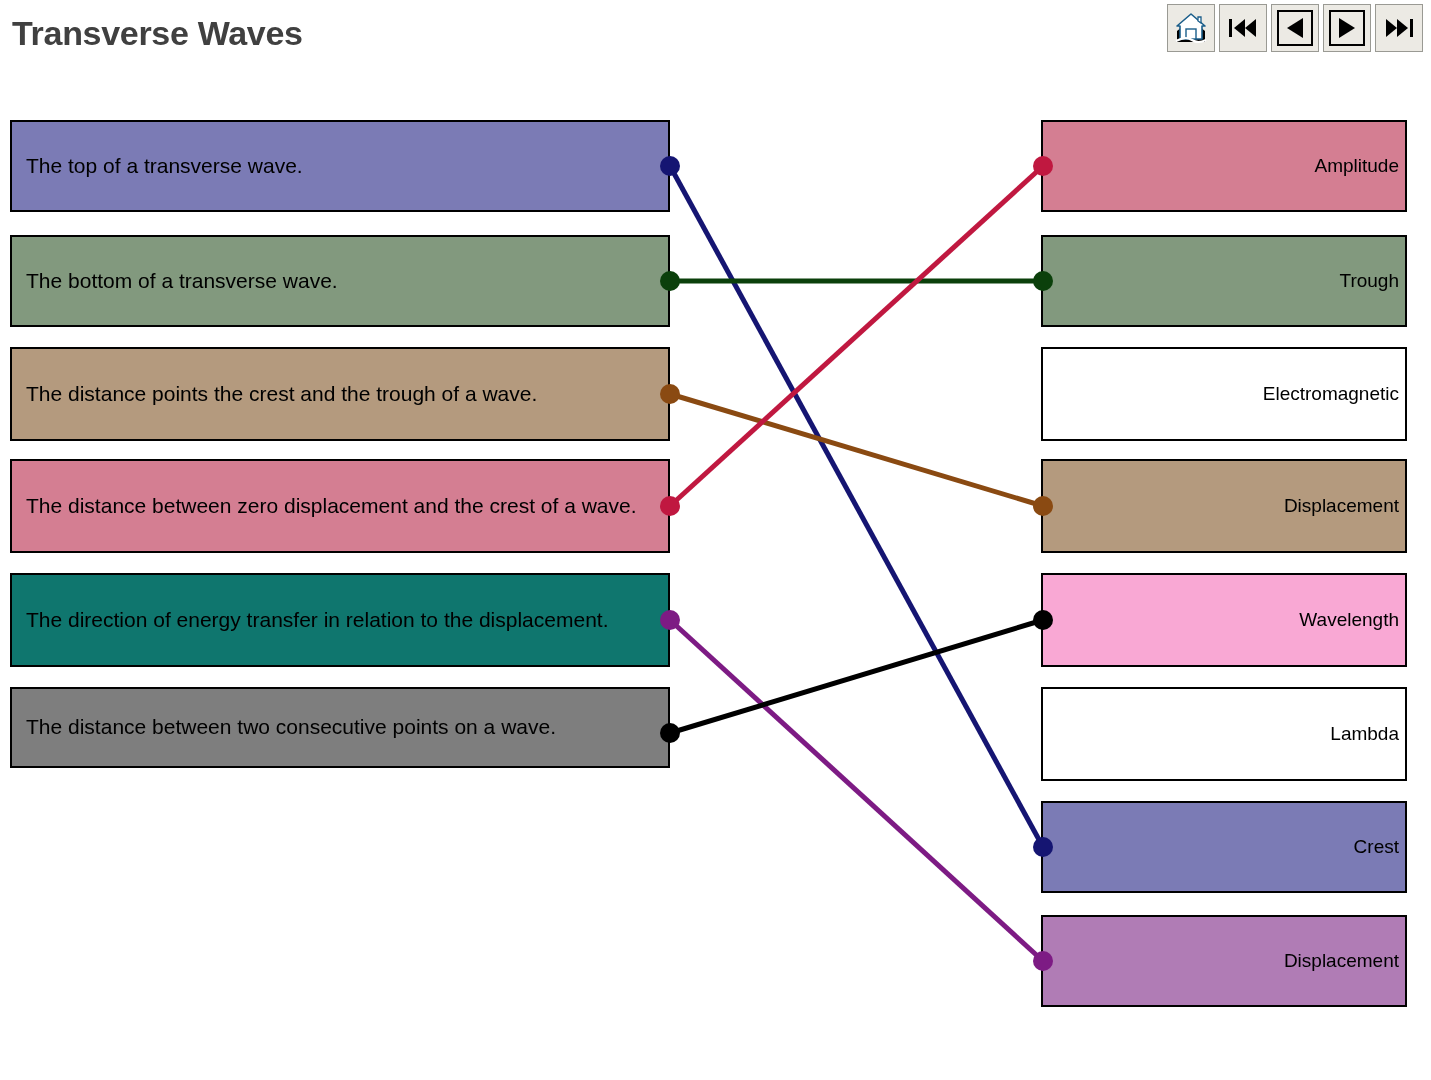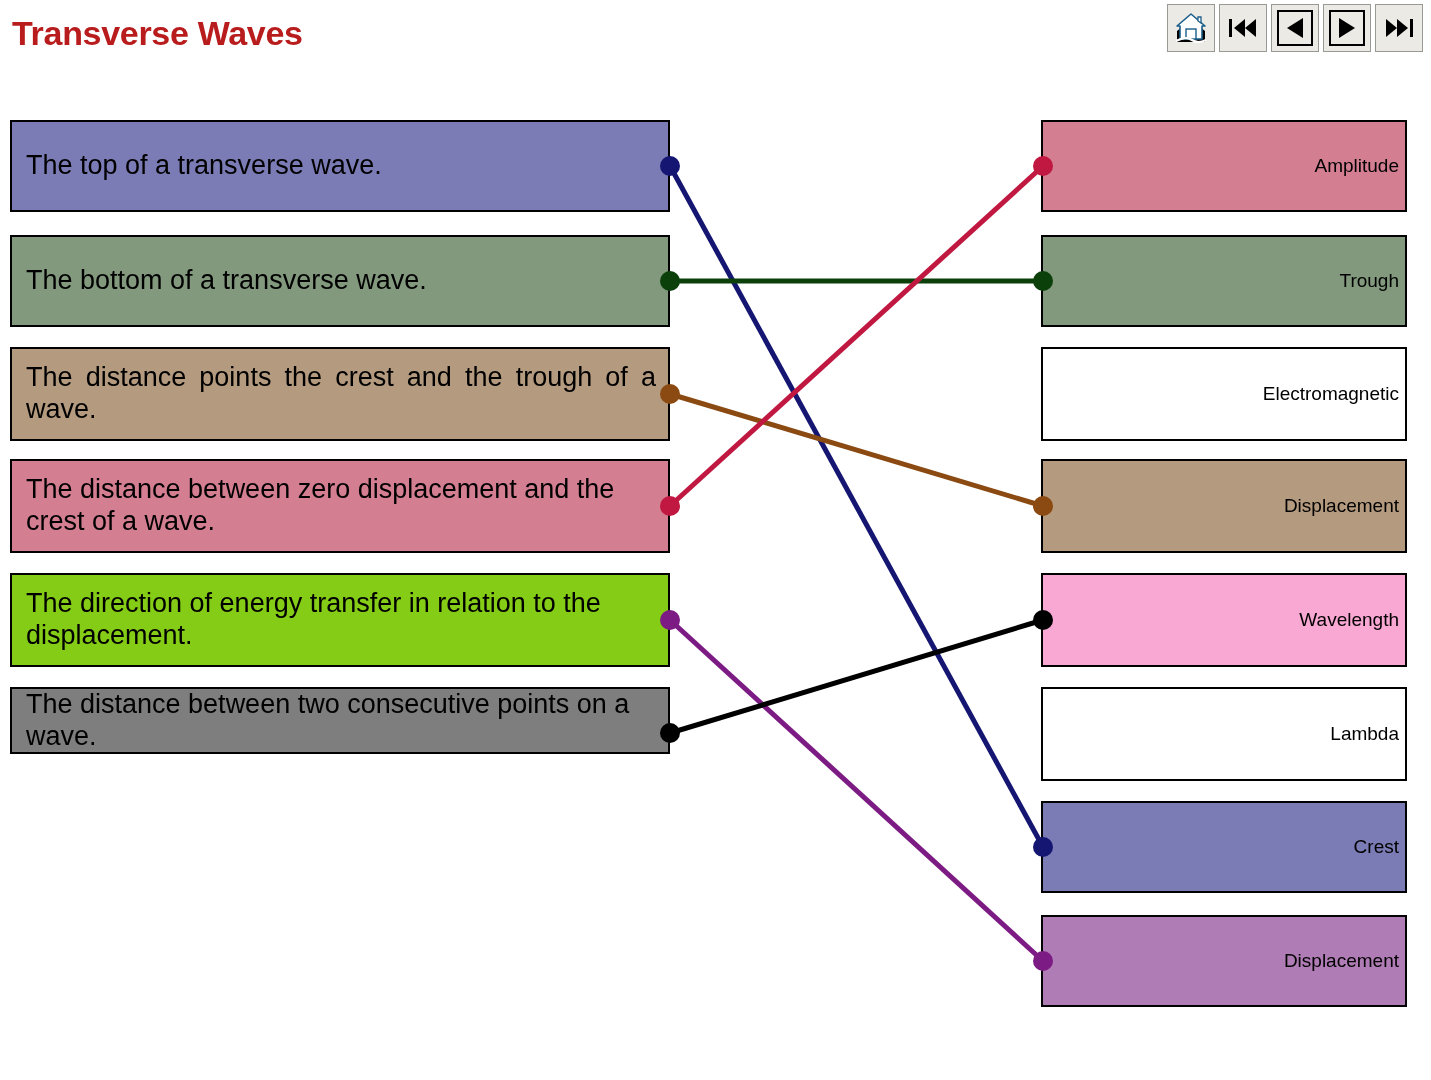--- a/index.html
+++ b/index.html
@@ -15,21 +15,21 @@
     font-family: "Liberation Sans", sans-serif;
   }
 
   
   #page-title {
     position: absolute;
     left: 12px;
     top: 14px;
     font-size: 34px;
     font-weight: bold;
-    color: #b91c1c;
+    color: #404040;
     letter-spacing: -0.3px;
     white-space: nowrap;
   }
 
   
   #nav-toolbar {
     position: absolute;
     right: 8px;
     top: 4px;
     display: flex;
@@ -64,21 +64,21 @@
     justify-content: center;
   }
   .glyph-svg { display: block; }
 
   
   .defbox, .termbox {
     position: absolute;
     border: 2px solid #000000;
     box-sizing: border-box;
     color: #000000;
-    font-size: 27px;
+    font-size: 21px;
     line-height: 1.18;
     display: flex;
     flex-direction: column;
     justify-content: center;
   }
   .defbox {
     left: 10px;
     width: 660px;
     padding: 0 12px 0 14px;
   }
@@ -186,24 +186,24 @@
     </div>
     <div class="defbox" style="left: 10px; top: 235px; width: 660px; height: 92px; background: rgb(130, 153, 126);">
       <span class="txt">The bottom of a transverse wave.</span>
     </div>
     <div class="defbox justify" style="left: 10px; top: 347px; width: 660px; height: 94px; background: rgb(180, 154, 126);">
       <span class="txt">The distance points the crest and the trough of a wave.</span>
     </div>
     <div class="defbox" style="left: 10px; top: 459px; width: 660px; height: 94px; background: rgb(212, 126, 146);">
       <span class="txt">The distance between zero displacement and the crest of a wave.</span>
     </div>
-    <div class="defbox" style="left: 10px; top: 573px; width: 660px; height: 94px; background: #84cc16;">
+    <div class="defbox" style="left: 10px; top: 573px; width: 660px; height: 94px; background: #0f766e;">
       <span class="txt">The direction of energy transfer in relation to the displacement.</span>
     </div>
-    <div class="defbox" style="left: 10px; top: 687px; width: 660px; height: 67px; background: rgb(126, 126, 126);">
+    <div class="defbox" style="left: 10px; top: 687px; width: 660px; height: 81px; background: rgb(126, 126, 126);">
       <span class="txt">The distance between two consecutive points on a wave.</span>
     </div>
   </div>
 
 <div id="terms-column" style="z-index: 1;">
     <div class="termbox" style="left: 1041px; top: 120px; width: 366px; height: 92px; background: rgb(212, 126, 146);">
       <span class="txt">Amplitude</span>
     </div>
     <div class="termbox" style="left: 1041px; top: 235px; width: 366px; height: 92px; background: rgb(130, 153, 126);">
       <span class="txt">Trough</span>

